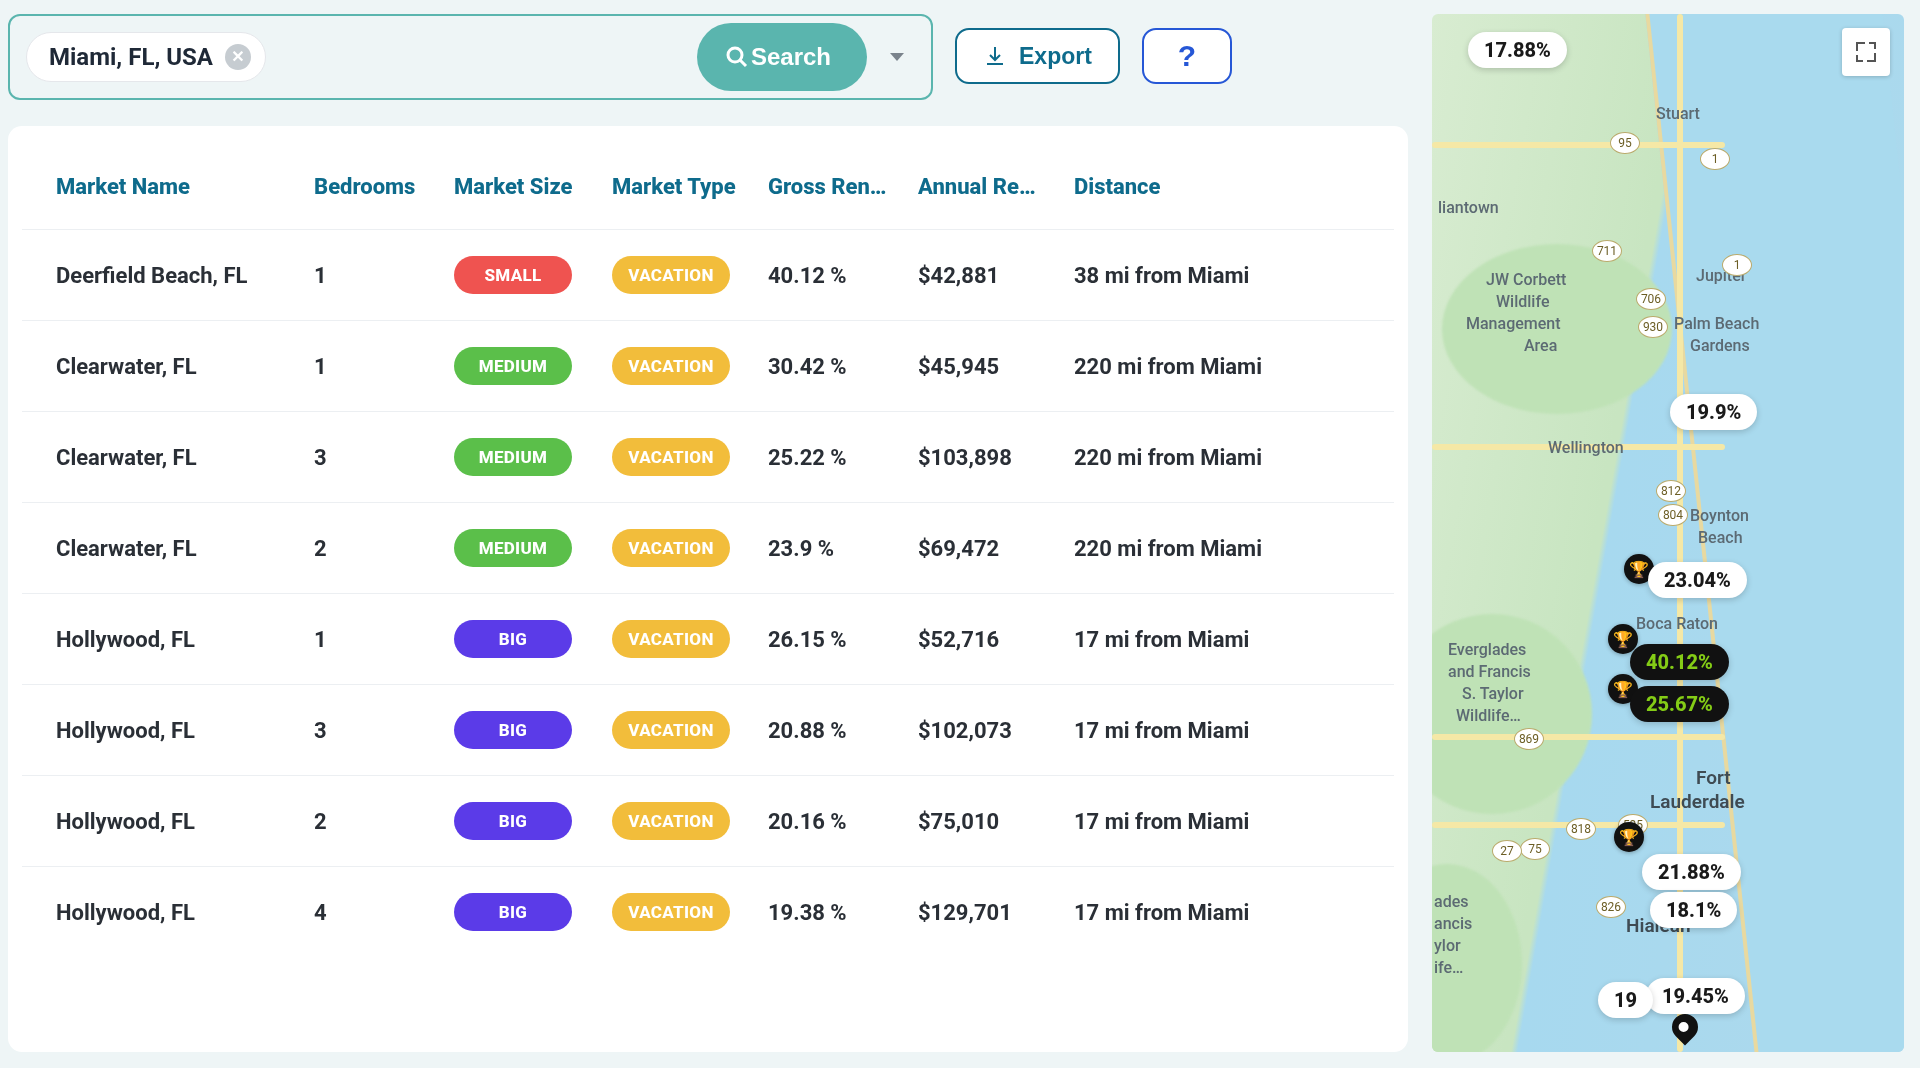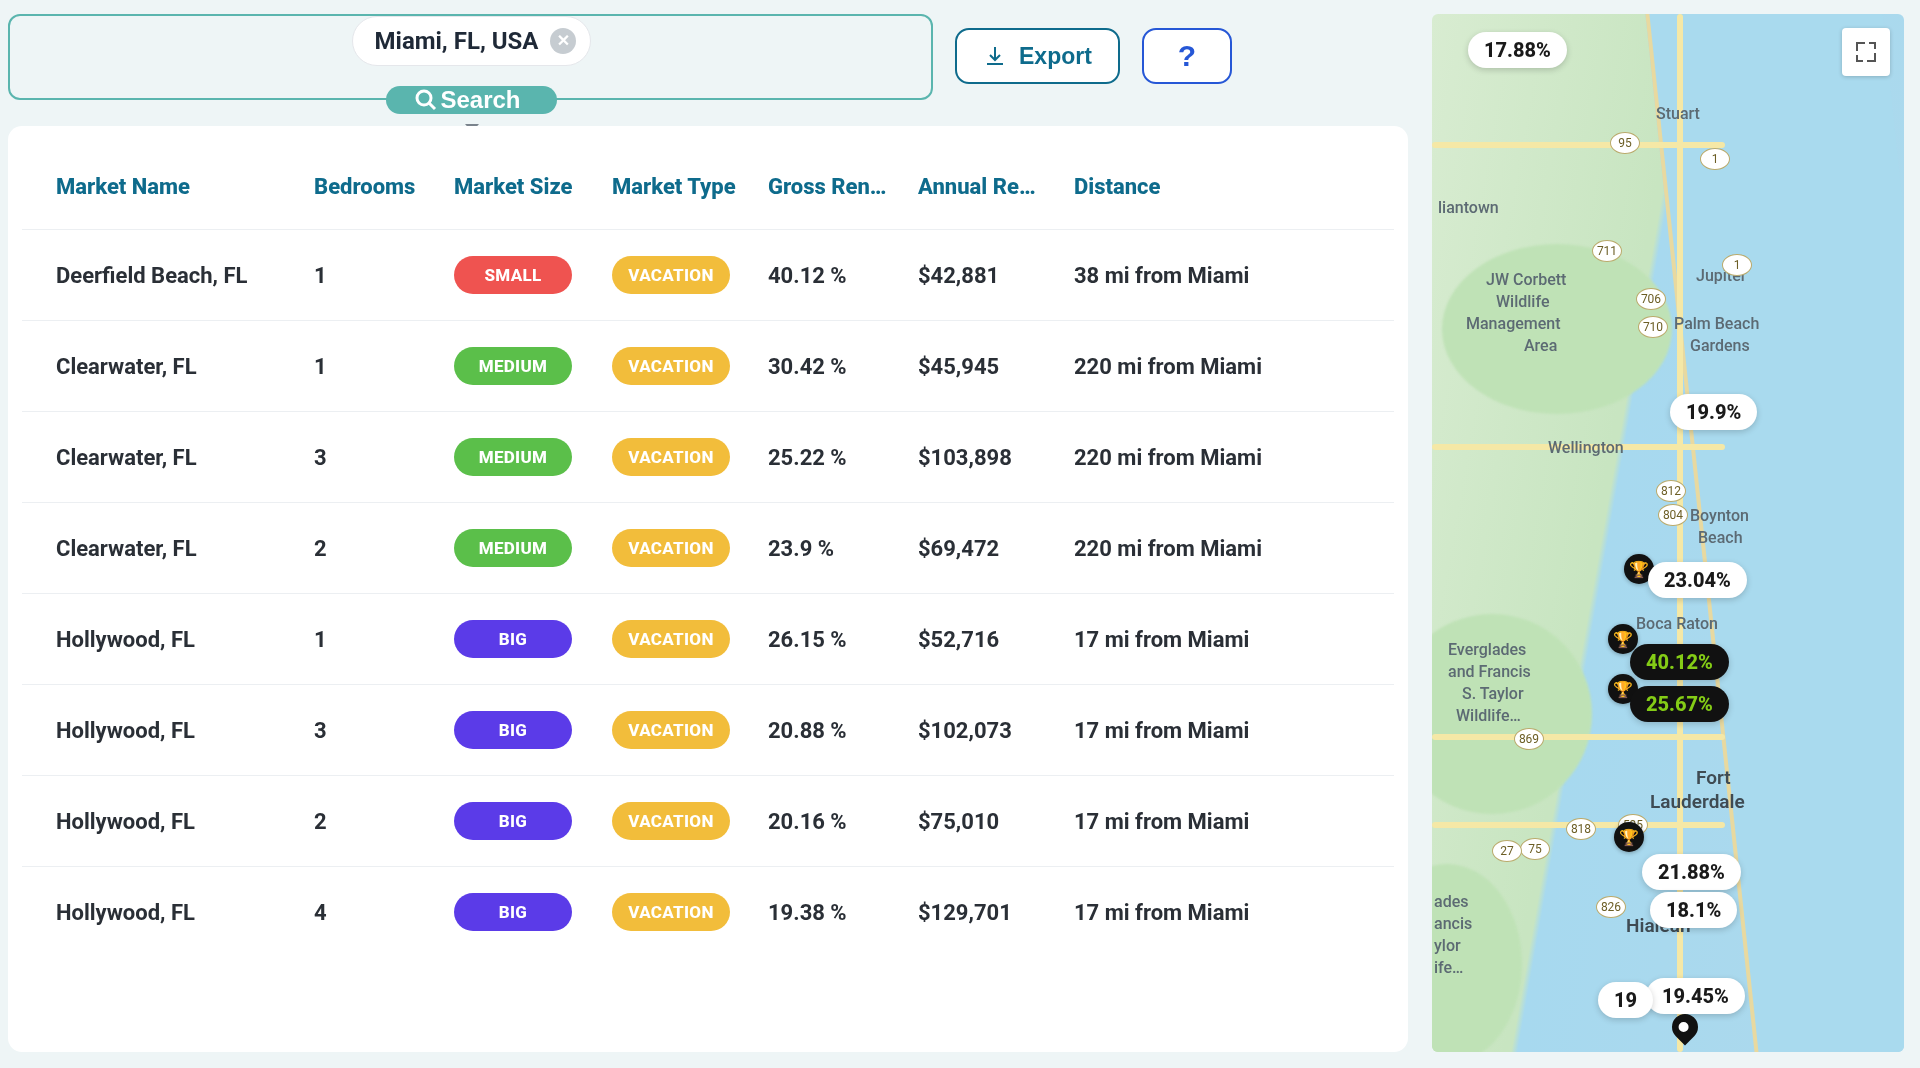--- a/index.html
+++ b/index.html
@@ -52,21 +52,20 @@
     font-weight: 500;
   }
   .search-box {
     border: 2px solid #5ab5ae;
     border-radius: 12px;
     height: 86px;
     display: flex;
     align-items: center;
     padding: 0 14px 0 16px;
     gap: 10px;
-    flex-direction: column;
   }
   .chip {
     background: #ffffff;
     border: 1px solid #e5e7eb;
     border-radius: 999px;
     padding: 10px 14px 10px 22px;
     display: flex;
     align-items: center;
     gap: 12px;
     font-size: 24px;
@@ -86,21 +85,21 @@
     font-weight: 700;
     cursor: pointer;
     line-height: 1;
   }
   .search-spacer { flex: 1; }
   .search-btn {
     background: #5ab5ae;
     color: #fff;
     border: none;
     border-radius: 999px;
-    height: 51px;
+    height: 68px;
     padding: 0 36px 0 28px;
     display: flex;
     align-items: center;
     gap: 2px;
     font-size: 24px;
     font-weight: 700;
     cursor: pointer;
   }
   .dropdown-toggle {
     width: 40px;
@@ -503,21 +502,21 @@
           <div class="city-label big-city" style="top: 776px; left: 218px;">Lauderdale</div>
           <div class="city-label" style="top: 878px; left: 2px;">ades</div>
           <div class="city-label" style="top: 900px; left: 2px;">ancis</div>
           <div class="city-label" style="top: 922px; left: 2px;">ylor</div>
           <div class="city-label" style="top: 944px; left: 2px;">ife…</div>
           <div class="city-label big-city" style="top: 900px; left: 194px;">Hialeah</div>
           <div class="route-shield" style="top: 118px; left: 178px;">95</div>
           <div class="route-shield" style="top: 134px; left: 268px;">1</div>
           <div class="route-shield" style="top: 226px; left: 160px;">711</div>
           <div class="route-shield" style="top: 274px; left: 204px;">706</div>
-          <div class="route-shield" style="top: 302px; left: 206px;">710</div>
+          <div class="route-shield" style="top: 302px; left: 206px;">930</div>
           <div class="route-shield" style="top: 240px; left: 290px;">1</div>
           <div class="route-shield" style="top: 466px; left: 224px;">812</div>
           <div class="route-shield" style="top: 490px; left: 226px;">804</div>
           <div class="route-shield" style="top: 714px; left: 82px;">869</div>
           <div class="route-shield" style="top: 800px; left: 186px;">595</div>
           <div class="route-shield" style="top: 804px; left: 134px;">818</div>
           <div class="route-shield" style="top: 824px; left: 88px;">75</div>
           <div class="route-shield" style="top: 826px; left: 60px;">27</div>
           <div class="route-shield" style="top: 882px; left: 164px;">826</div>
           <div class="marker" style="top: 18px; left: 36px;">17.88%</div>

